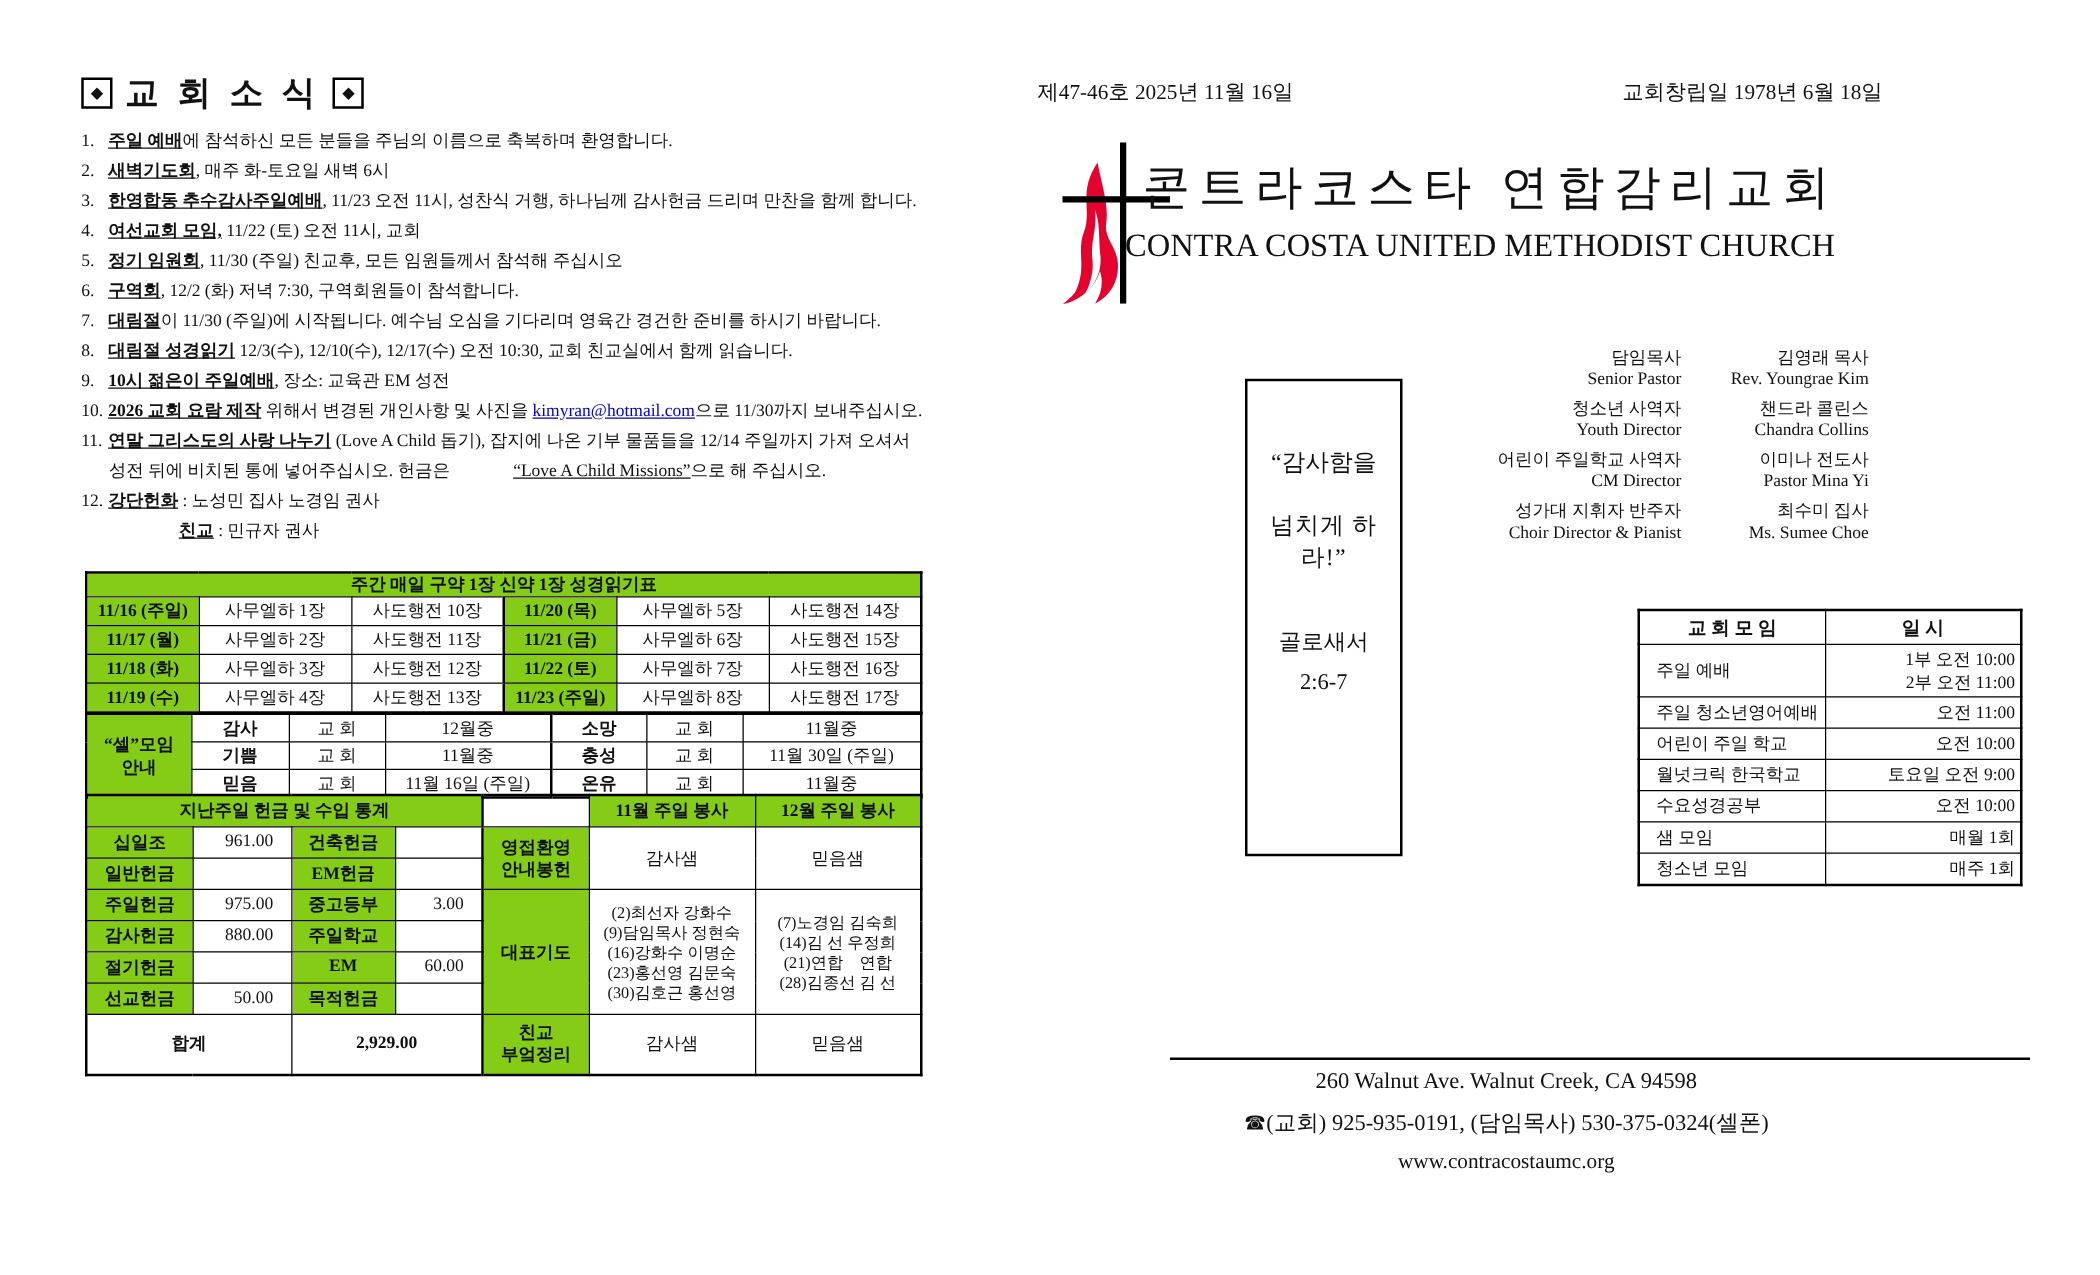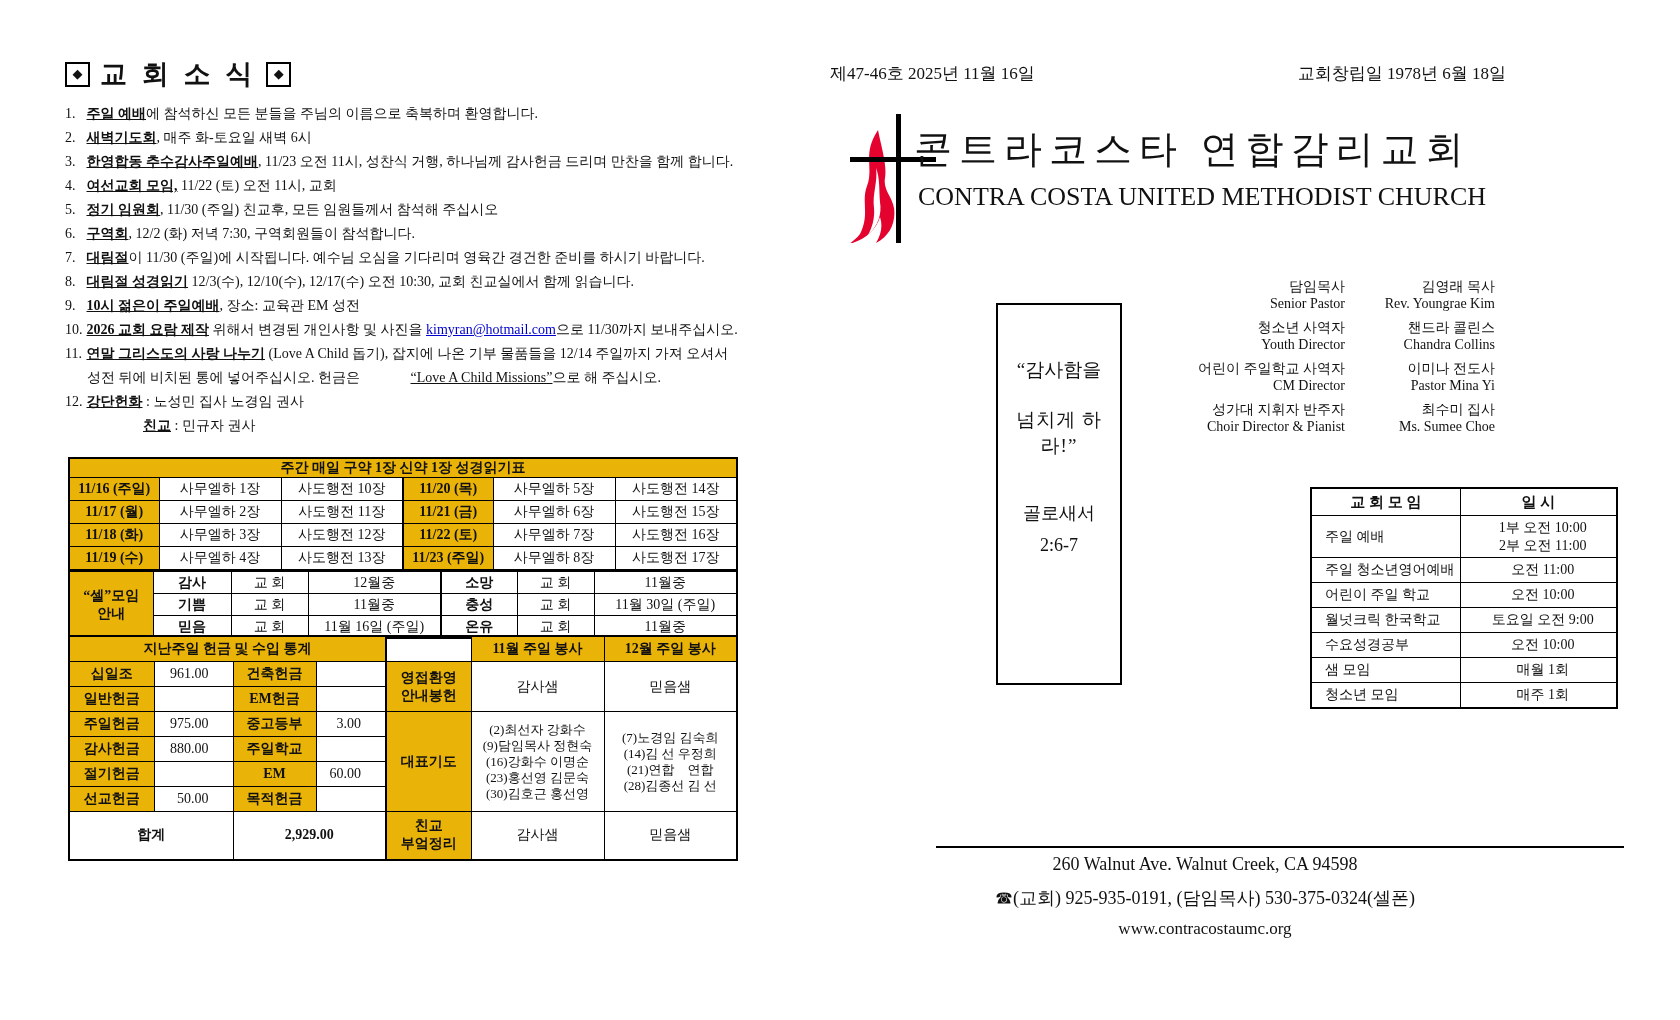--- a/index.html
+++ b/index.html
@@ -13,50 +13,50 @@
   .news .num{display:inline-block;min-width:18px;}
   .lead{font-weight:bold;text-decoration:underline;}
   .u{text-decoration:underline;margin-left:47px;}
   .email{color:#0000cc;text-decoration:underline;cursor:pointer;}
   .sub-line{padding-left:78px;margin-top:8px;}
   .cont-line{padding-left:22px;margin-top:8px;}
   
   table{border-collapse:collapse;table-layout:fixed;}
   td,th{border:1px solid #000;font-size:14px;padding:0 4px;text-align:center;overflow:hidden;}
   .tbl{border:2px solid #000;}
-  .gray{background:#eab308;text-align:center;}
+  .gray{background:#84cc16;text-align:center;}
   .bold{font-weight:bold;}
-  .amt{text-align:right;padding-right:24px;}
+  .amt{text-align:right;padding-right:14px;}
   .thickleft{border-left:2px solid #000;}
   .pre{white-space:pre-line;}
   .reading-table{position:absolute;left:3px;top:401px;width:668px;}
   .reading-table td{height:22px;}
   .cell-table{position:absolute;left:3px;top:514px;width:668px;}
   .cell-table td,.cell-table th{height:21px;}
   .finance-table{position:absolute;left:3px;top:579px;width:668px;}
   .finance-table td,.finance-table th{height:24px;}
   .prayer{font-size:13px;line-height:16px;text-align:center;}
   
   .issue-line{position:absolute;left:830px;top:62px;width:676px;display:flex;justify-content:space-between;font-size:17px;}
   .logo{position:absolute;left:832px;top:108px;}
   .ko-title{position:absolute;left:914px;top:124px;font-size:38px;letter-spacing:7px;white-space:nowrap;}
-  .en-title{position:absolute;left:900px;top:182px;font-size:26px;white-space:nowrap;margin-left:18px;}
+  .en-title{position:absolute;left:900px;top:182px;font-size:26px;white-space:nowrap;}
   .staff{position:absolute;left:1150px;top:278px;width:345px;display:grid;grid-template-columns:195px 150px;row-gap:7px;}
   .staff-cell{text-align:right;white-space:nowrap;}
   .staff-cell div{font-size:14px;line-height:17px;}
   .verse-box{position:absolute;left:996px;top:303px;width:126px;height:382px;border:2px solid #000;text-align:center;box-sizing:border-box;}
   .verse-box .l1{margin-top:52px;font-size:19px;}
   .verse-box .l2{margin-top:24px;font-size:19px;letter-spacing:1px;}
   .verse-box .r1{margin-top:42px;font-size:18px;}
   .verse-box .r2{margin-top:10px;font-size:18px;}
   .meeting-table{position:absolute;left:1310px;top:487px;width:306px;}
   .meeting-table td,.meeting-table th{height:24px;font-size:14px;}
   .meeting-table th{height:26px;font-size:15px;}
   .meeting-table .nm{text-align:left;padding-left:13px;}
-  .meeting-table .tm{text-align:center;padding-left:13px;}
+  .meeting-table .tm{text-align:right;padding-left:13px;}
   .bottom-rule{position:absolute;left:936px;top:846px;width:688px;border-top:2px solid #000;}
   .addr-block{position:absolute;left:880px;width:650px;text-align:center;}
   .addr{top:854px;font-size:18px;}
   .phone{top:886px;font-size:18px;}
   .site{top:919px;font-size:17px;}
 </style>
 </head>
 <body>
 
 <div id="canvas">

